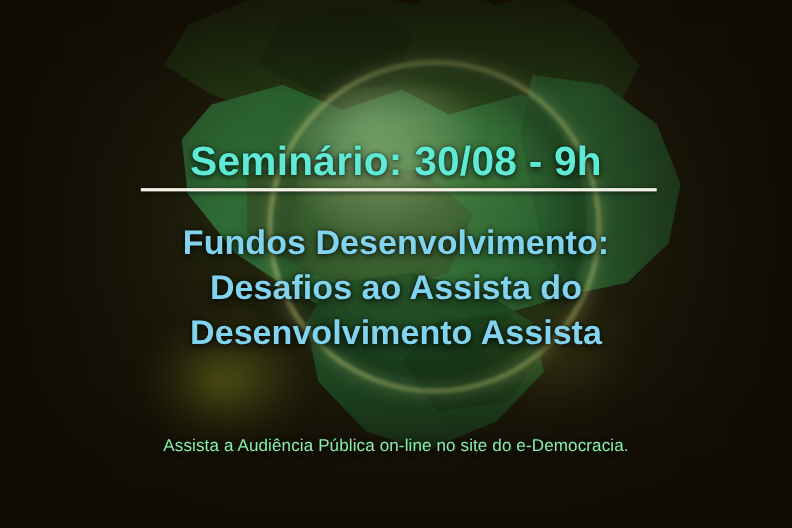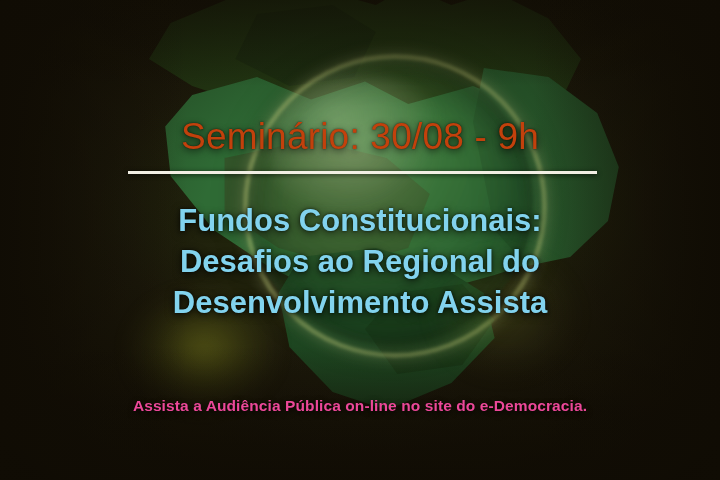--- a/index.html
+++ b/index.html
@@ -189,25 +189,25 @@
     flex-direction: column;
     align-items: center;
     text-align: center;
   }
 
   #event-title {
     position: absolute;
     top: 110px;
     left: 0;
     right: 0;
-    margin: 8px;
+    margin: 18px;
     font-size: 37px;
-    font-weight: normal;
+    font-weight: bold;
     letter-spacing: .2px;
-    color: #c2410c;
+    color: #5eead4;
     text-shadow: 0 2px 7px rgba(0,0,0,.75), 0 0 2px rgba(0,0,0,.6);
     line-height: 1;
   }
 
   #divider {
     position: absolute;
     top: 171px;
     left: 128px;
     width: 469px;
     height: 3px;
@@ -231,23 +231,23 @@
     display: block;
   }
 
   #footer-note {
     position: absolute;
     top: 397px;
     left: 0;
     right: 0;
     margin: 0;
     font-size: 15.5px;
-    font-weight: bold;
+    font-weight: normal;
     letter-spacing: .1px;
-    color: #ec4899;
+    color: #86efac;
     text-shadow: 0 2px 6px rgba(0,0,0,.85);
   }
 </style>
 </head>
 <body>
 
 <div id="poster">
 
   <div class="bg-layer" id="bg-base"></div>
 
@@ -271,21 +271,21 @@
   <div class="bg-layer" id="vignette"></div>
   <div class="bg-layer" id="edge-shade"></div>
 
   <div id="content">
 
     <h1 id="event-title">Seminário: 30/08 - 9h</h1>
 
     <div id="divider"></div>
 
     <h2 id="seminar-heading">
-      <span class="hl">Fundos Constitucionais:</span>
-      <span class="hl">Desafios ao Regional do</span>
+      <span class="hl">Fundos Desenvolvimento:</span>
+      <span class="hl">Desafios ao Assista do</span>
       <span class="hl">Desenvolvimento Assista</span>
     </h2>
 
     <p id="footer-note">Assista a Audiência Pública on-line no site do e-Democracia.</p>
 
   </div>
 </div>
 
 </body></html>

